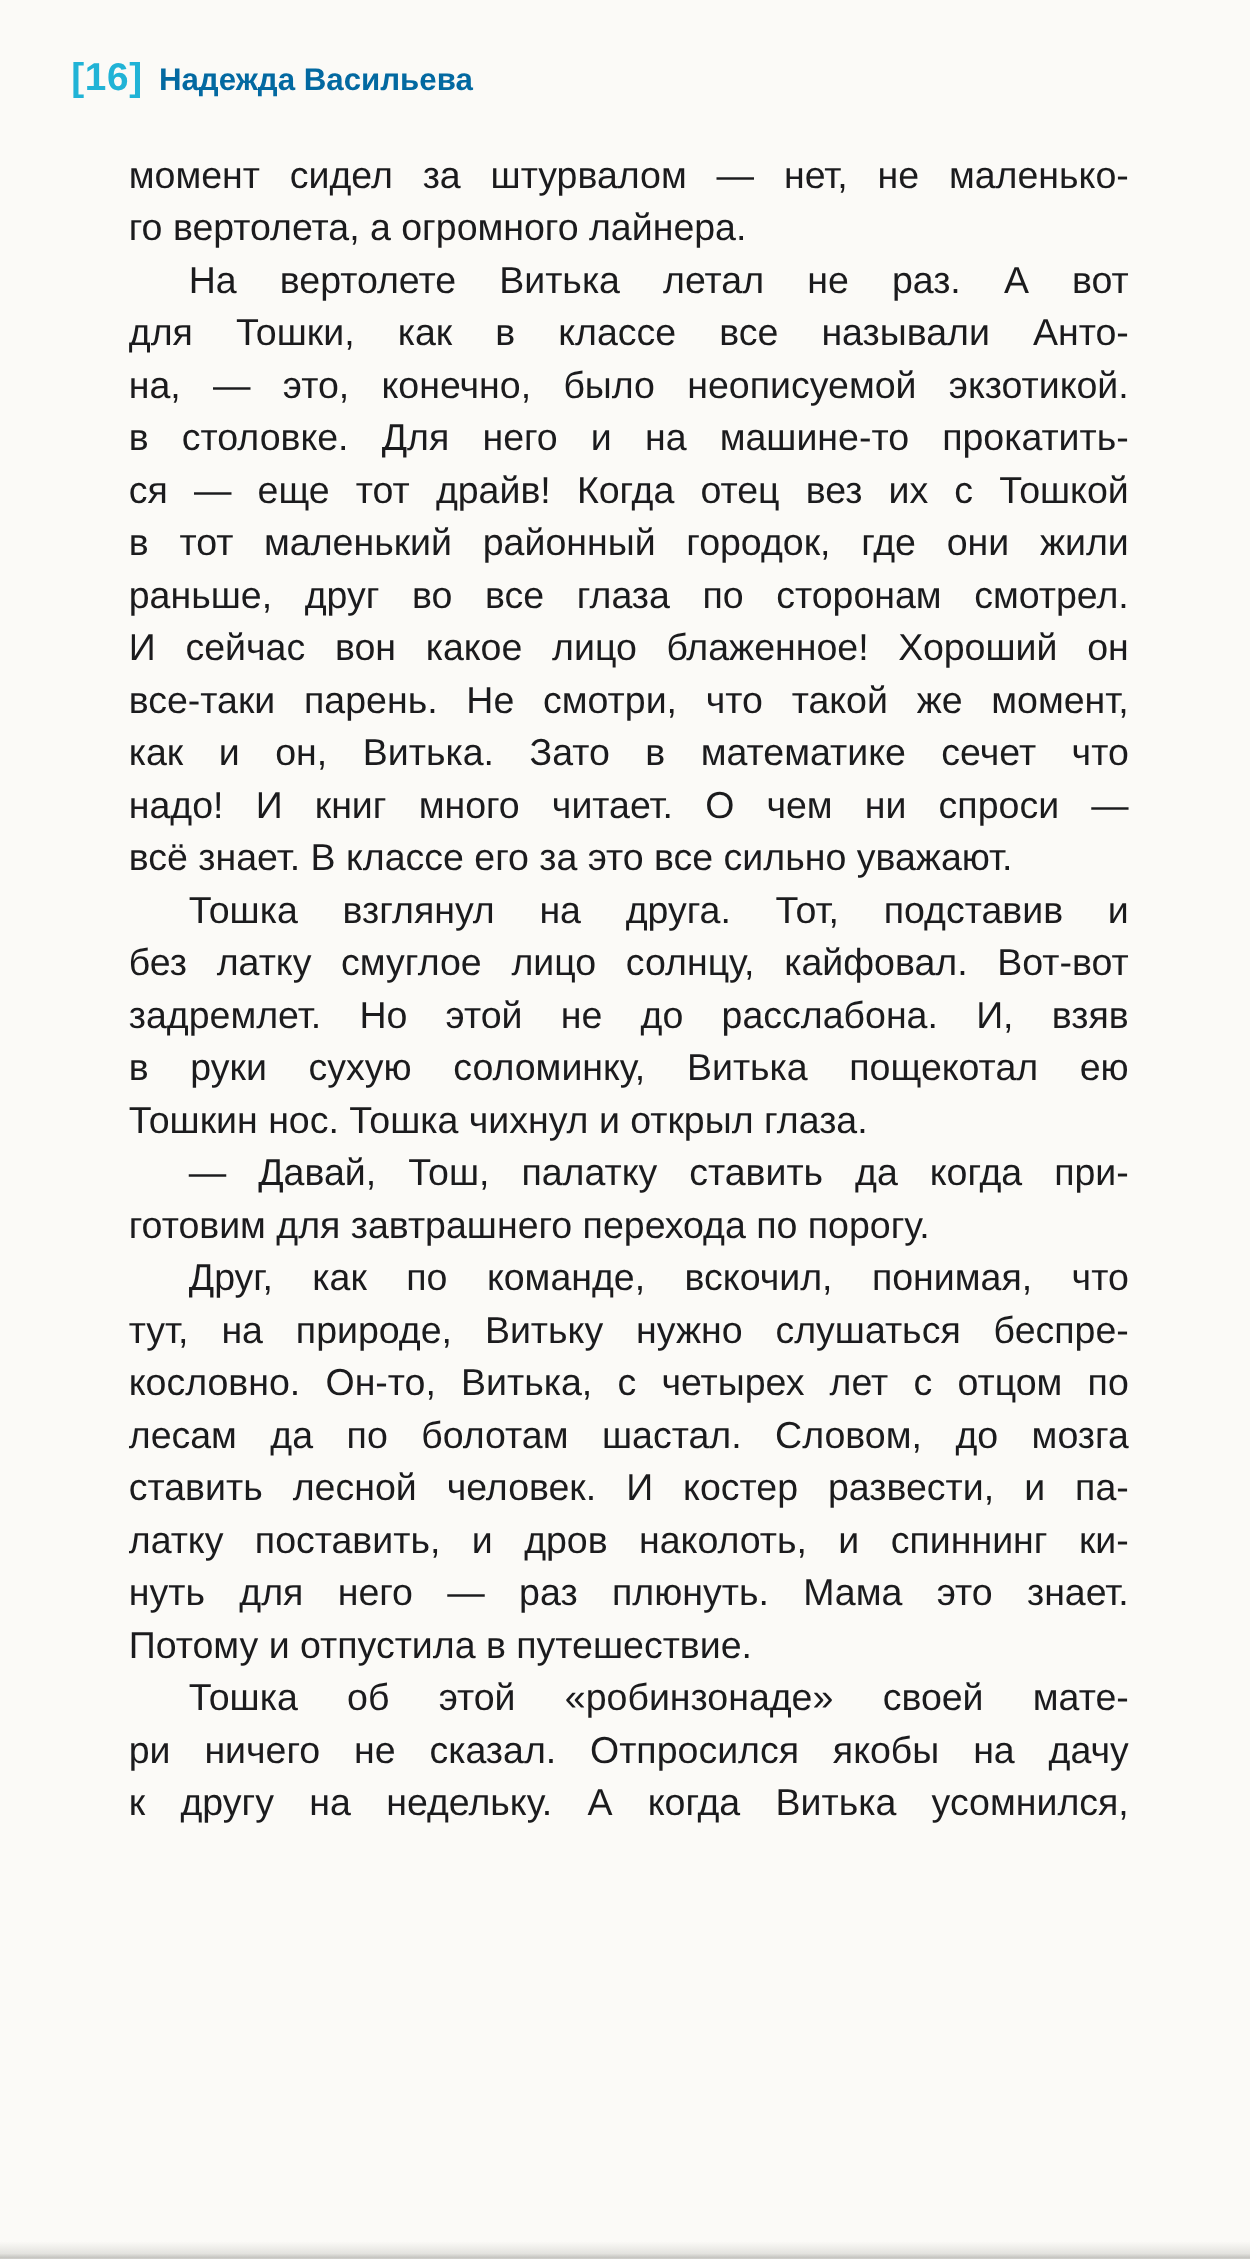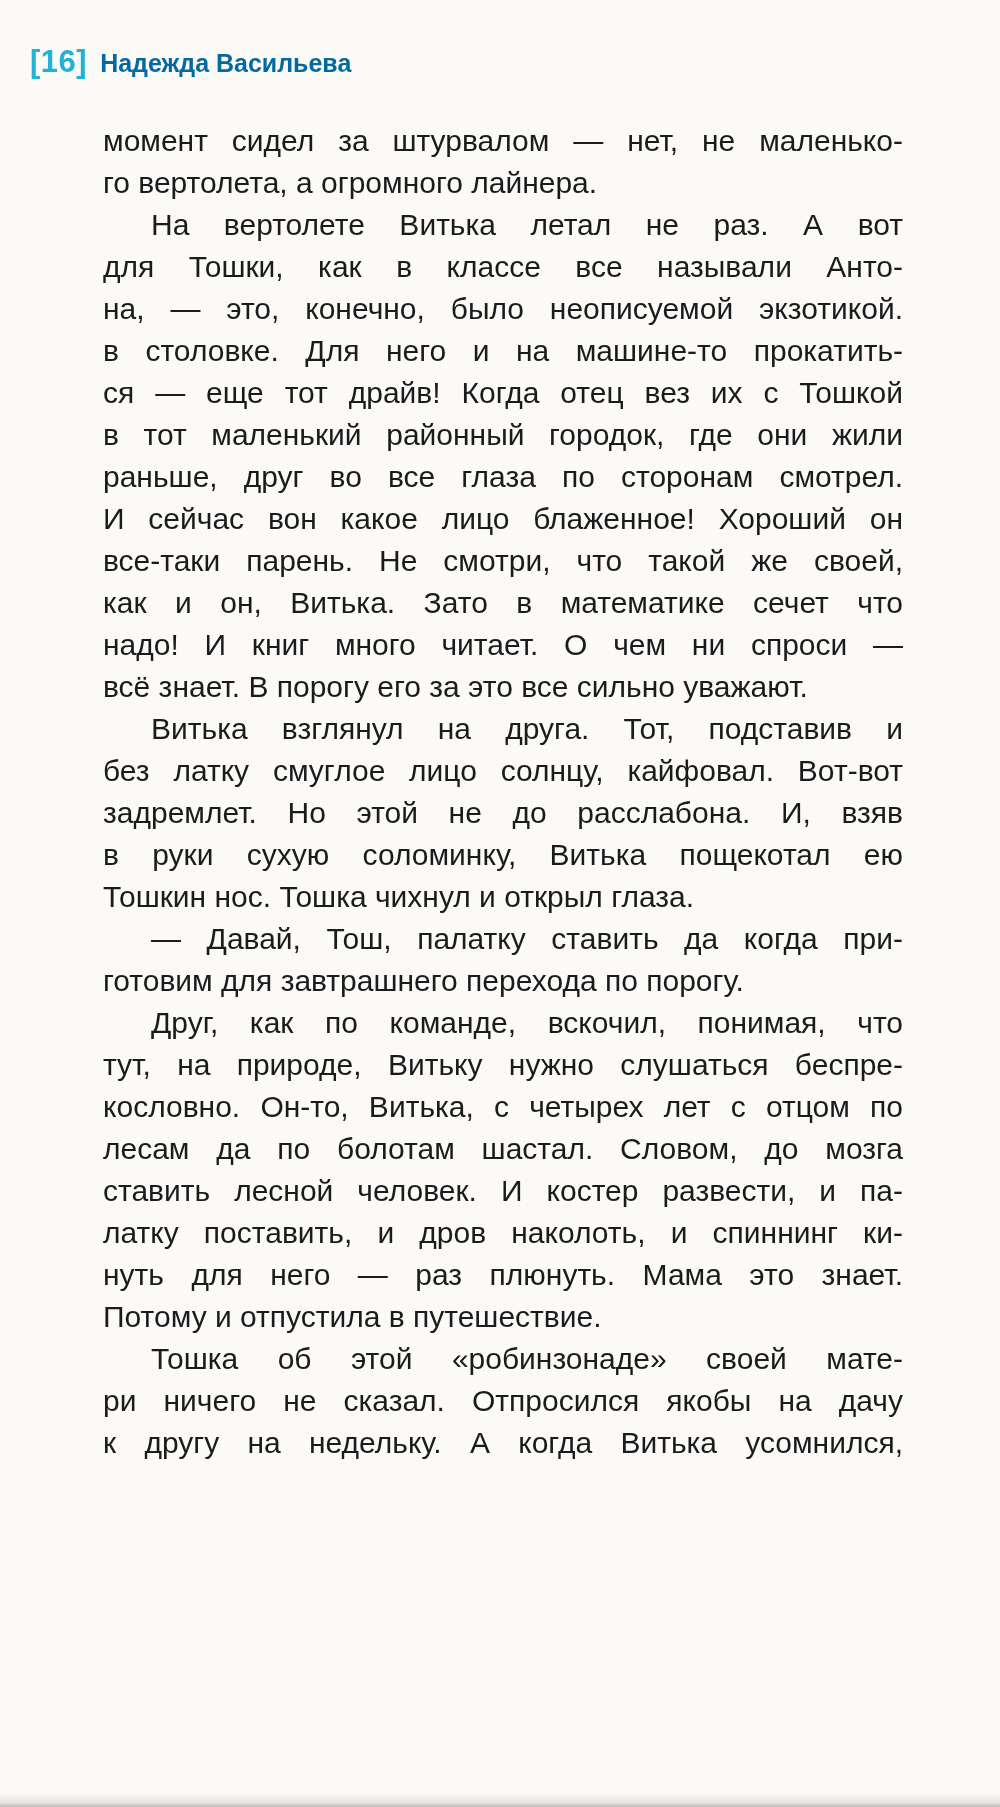--- a/index.html
+++ b/index.html
@@ -20,20 +20,21 @@
   }
   .page {
     width: 100%;
     height: 100%;
     position: relative;
   }
   .page-header {
     display: flex;
     align-items: baseline;
     padding: 44px 0 0 30px;
+    margin-left: 27px;
   }
   .page-number {
     color: var(--accent);
     font-weight: 700;
     font-size: 31px;
     letter-spacing: 0.5px;
   }
   .author {
     font-weight: 700;
     font-size: 25px;
@@ -84,27 +85,27 @@
       </div>
       <div class="paragraph">
         <div class="line fill first">На вертолете Витька летал не раз. А вот</div>
         <div class="line fill">для Тошки, как в классе все называли Анто-</div>
         <div class="line fill">на, — это, конечно, было неописуемой экзотикой.</div>
         <div class="line fill">в столовке. Для него и на машине-то прокатить-</div>
         <div class="line fill">ся — еще тот драйв! Когда отец вез их с Тошкой</div>
         <div class="line fill">в тот маленький районный городок, где они жили</div>
         <div class="line fill">раньше, друг во все глаза по сторонам смотрел.</div>
         <div class="line fill">И сейчас вон какое лицо блаженное! Хороший он</div>
-        <div class="line fill">все-таки парень. Не смотри, что такой же своей,</div>
+        <div class="line fill">все-таки парень. Не смотри, что такой же момент,</div>
         <div class="line fill">как и он, Витька. Зато в математике сечет что</div>
         <div class="line fill">надо! И книг много читает. О чем ни спроси —</div>
-        <div class="line">всё знает. В порогу его за это все сильно уважают.</div>
+        <div class="line">всё знает. В классе его за это все сильно уважают.</div>
       </div>
       <div class="paragraph">
-        <div class="line fill first">Витька взглянул на друга. Тот, подставив и</div>
+        <div class="line fill first">Тошка взглянул на друга. Тот, подставив и</div>
         <div class="line fill">без латку смуглое лицо солнцу, кайфовал. Вот-вот</div>
         <div class="line fill">задремлет. Но этой не до расслабона. И, взяв</div>
         <div class="line fill">в руки сухую соломинку, Витька пощекотал ею</div>
         <div class="line">Тошкин нос. Тошка чихнул и открыл глаза.</div>
       </div>
       <div class="paragraph">
         <div class="line fill first">— Давай, Тош, палатку ставить да когда при-</div>
         <div class="line">готовим для завтрашнего перехода по порогу.</div>
       </div>
       <div class="paragraph">

